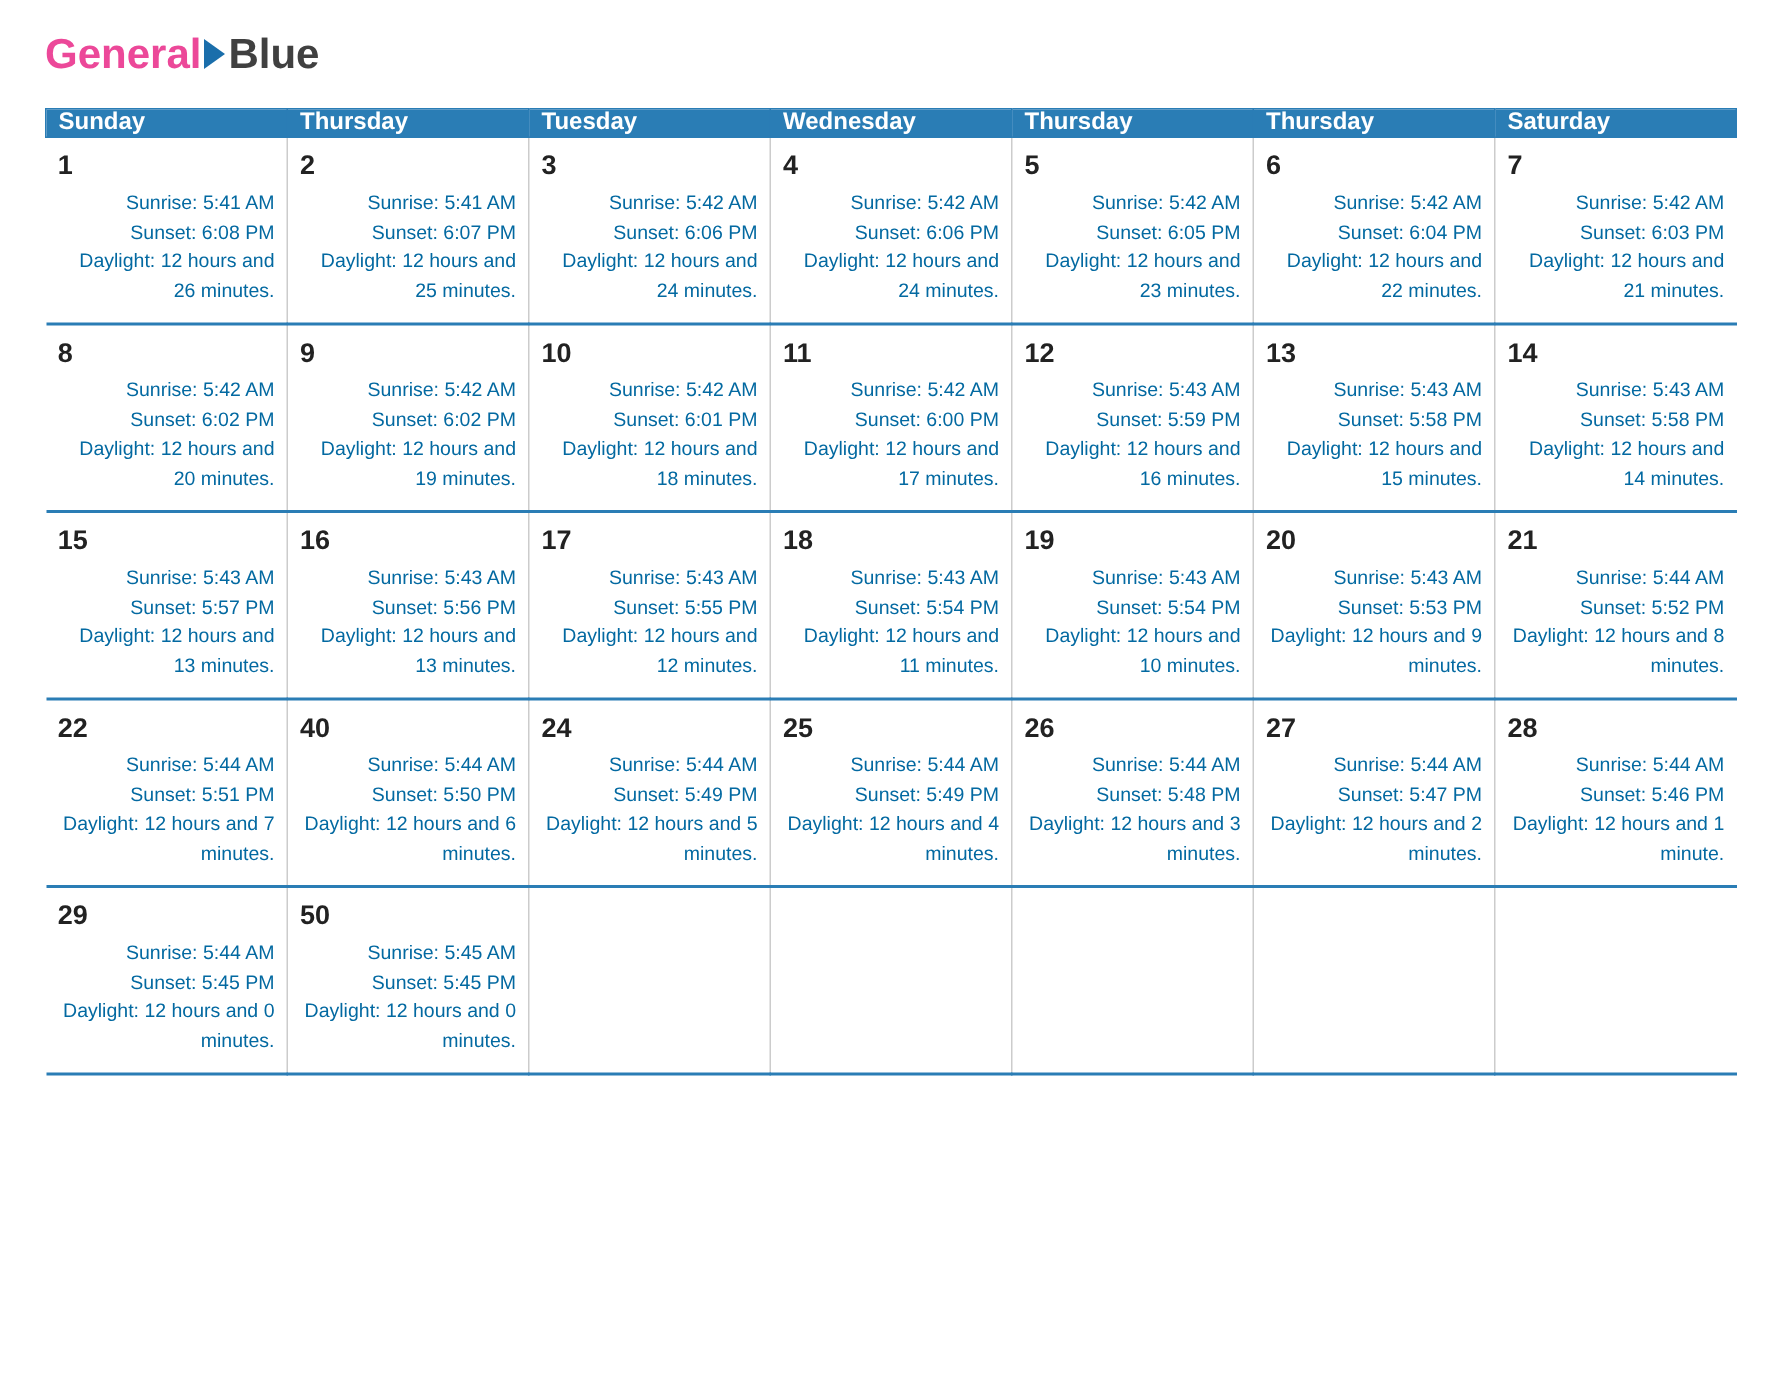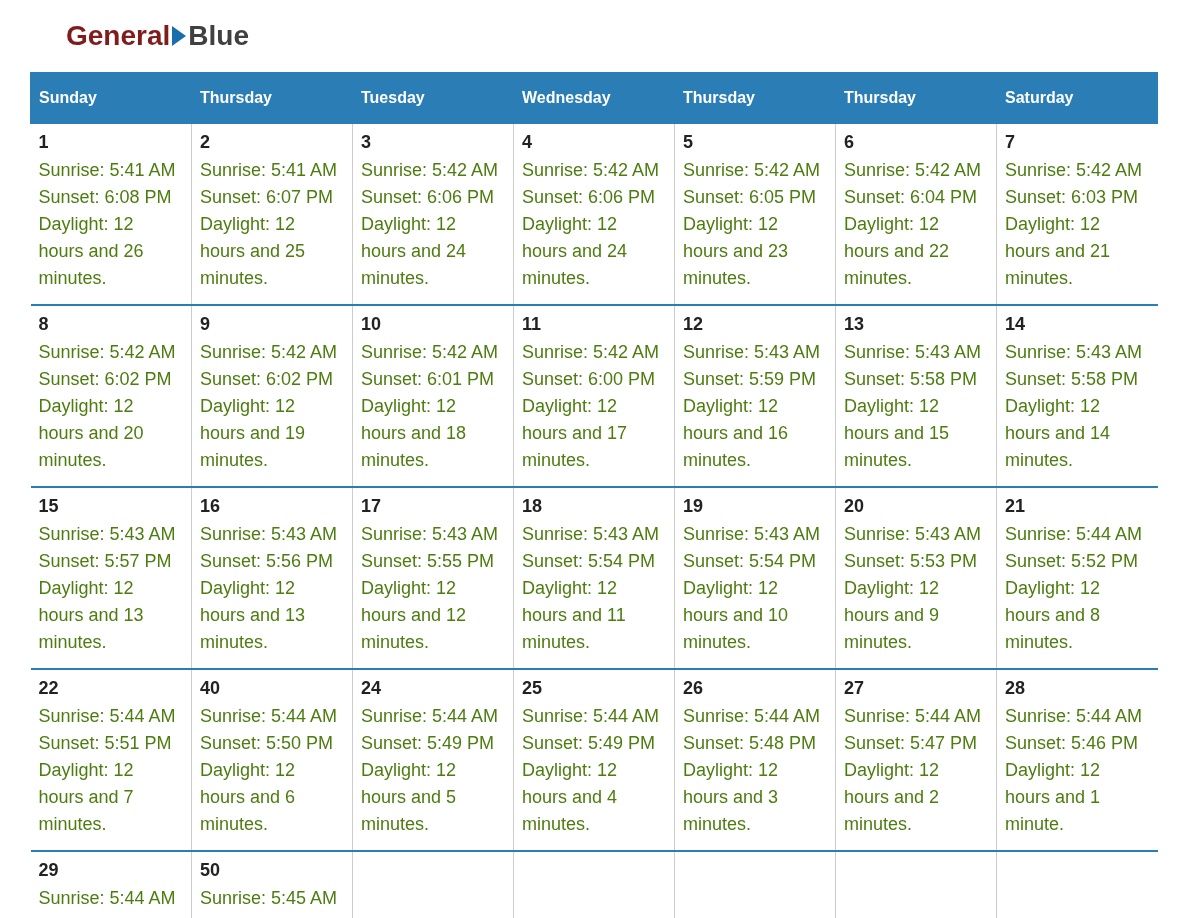--- a/index.html
+++ b/index.html
@@ -22,22 +22,21 @@
       align-items: flex-start;
     }
     .logo-text {
       font-size: 28px;
       font-weight: bold;
       color: #333;
       display: flex;
       align-items: center;
     }
     .logo-general {
-      color: #7f1d1d;
-      margin-left: 36px;
+      color: #ec4899;
     }
     .logo-arrow {
       display: inline-block;
       width: 0;
       height: 0;
       border-left: 14px solid #1a6eab;
       border-top: 10px solid transparent;
       border-bottom: 10px solid transparent;
       margin-left: 2px;
       margin-right: 2px;
@@ -63,21 +62,21 @@
       border-collapse: collapse;
       table-layout: fixed;
     }
     thead tr {
       background-color: #2a7db5;
     }
     thead th {
       color: #fff;
       font-size: 16px;
       font-weight: bold;
-      padding: 16px 8px;
+      padding: 0 8px;
       text-align: left;
       border: 1px solid #2a7db5;
     }
     tbody tr {
       border-bottom: 2px solid #2a7db5;
     }
     tbody td {
       vertical-align: top;
       padding: 8px 8px 12px 8px;
       font-size: 13px;
@@ -89,22 +88,23 @@
       border-right: none;
     }
     .day-number {
       font-size: 18px;
       font-weight: bold;
       margin-bottom: 4px;
       color: #222;
     }
     .day-info {
       line-height: 1.5;
-      font-size: 18px;
-      color: #4d7c0f;
+      font-size: 13px;
+      color: #0369a1;
+      text-align: right;
     }
     .empty-cell {
       background: #fff;
     }
   </style>
 </head>
 <body>
 
 <div class="header">
   <div class="logo">

